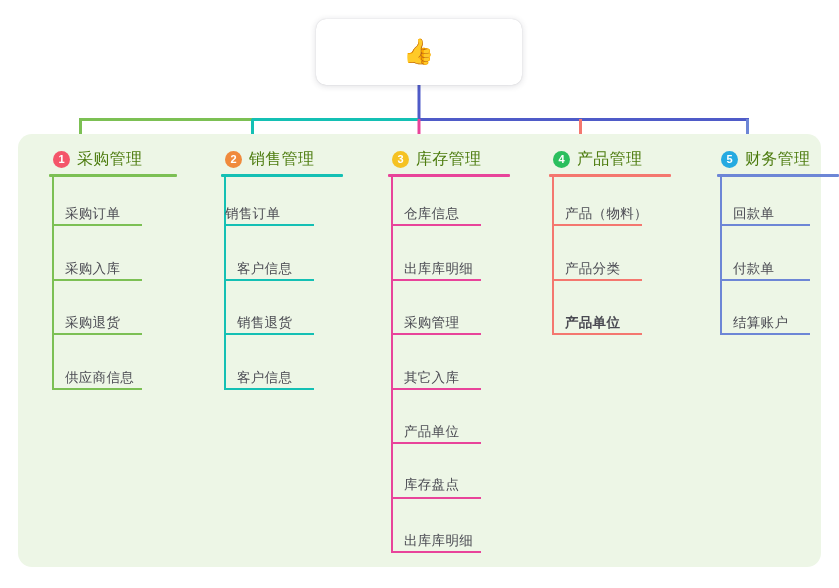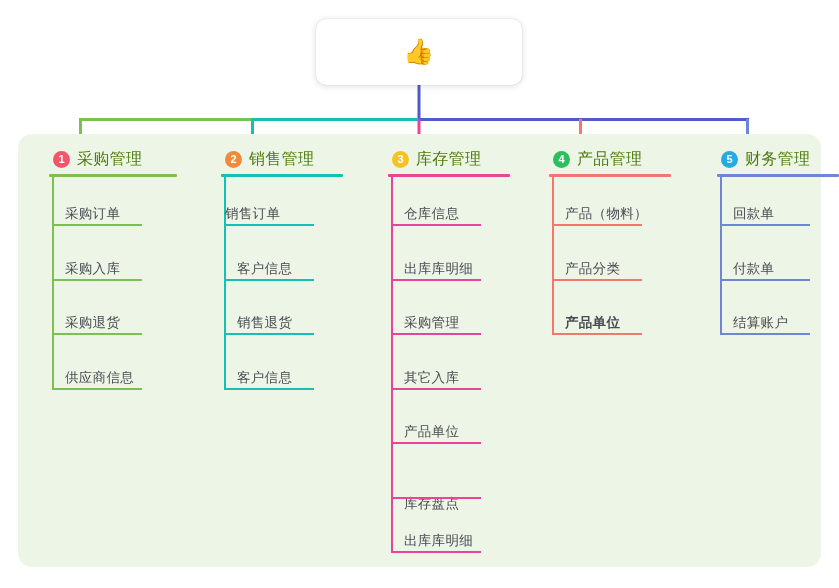--- a/index.html
+++ b/index.html
@@ -198,21 +198,21 @@
           <div class="leaf-label" style="left: 30px; top: 71px;">仓库信息</div>
           <div class="leaf-rule" style="left: 17px; top: 90px; width: 90px; background: rgb(232, 68, 154);"></div>
           <div class="leaf-label" style="left: 30px; top: 125.5px;">出库库明细</div>
           <div class="leaf-rule" style="left: 17px; top: 144.5px; width: 90px; background: rgb(232, 68, 154);"></div>
           <div class="leaf-label" style="left: 30px; top: 180px;">采购管理</div>
           <div class="leaf-rule" style="left: 17px; top: 199px; width: 90px; background: rgb(232, 68, 154);"></div>
           <div class="leaf-label" style="left: 30px; top: 234.5px;">其它入库</div>
           <div class="leaf-rule" style="left: 17px; top: 253.5px; width: 90px; background: rgb(232, 68, 154);"></div>
           <div class="leaf-label" style="left: 30px; top: 289px;">产品单位</div>
           <div class="leaf-rule" style="left: 17px; top: 308px; width: 90px; background: rgb(232, 68, 154);"></div>
-          <div class="leaf-label" style="left: 30px; top: 361px;">库存盘点</div>
+          <div class="leaf-label" style="left: 30px; top: 342px;">库存盘点</div>
           <div class="leaf-rule" style="left: 17px; top: 362.5px; width: 90px; background: rgb(232, 68, 154);"></div>
           <div class="leaf-label" style="left: 30px; top: 398px;">出库库明细</div>
           <div class="leaf-rule" style="left: 17px; top: 417px; width: 90px; background: rgb(232, 68, 154);"></div>
         </div>
         <div class="column" style="left: 517px;">
           <div class="col-head" style="top: 12px; position: absolute;">
             <span class="badge" style="background: rgb(43, 191, 94);">4</span>
             <span class="col-title">产品管理</span>
           </div>
           <div class="col-underline" style="left: 14px; top: 40px; width: 122px; background: rgb(244, 119, 111);"></div>

